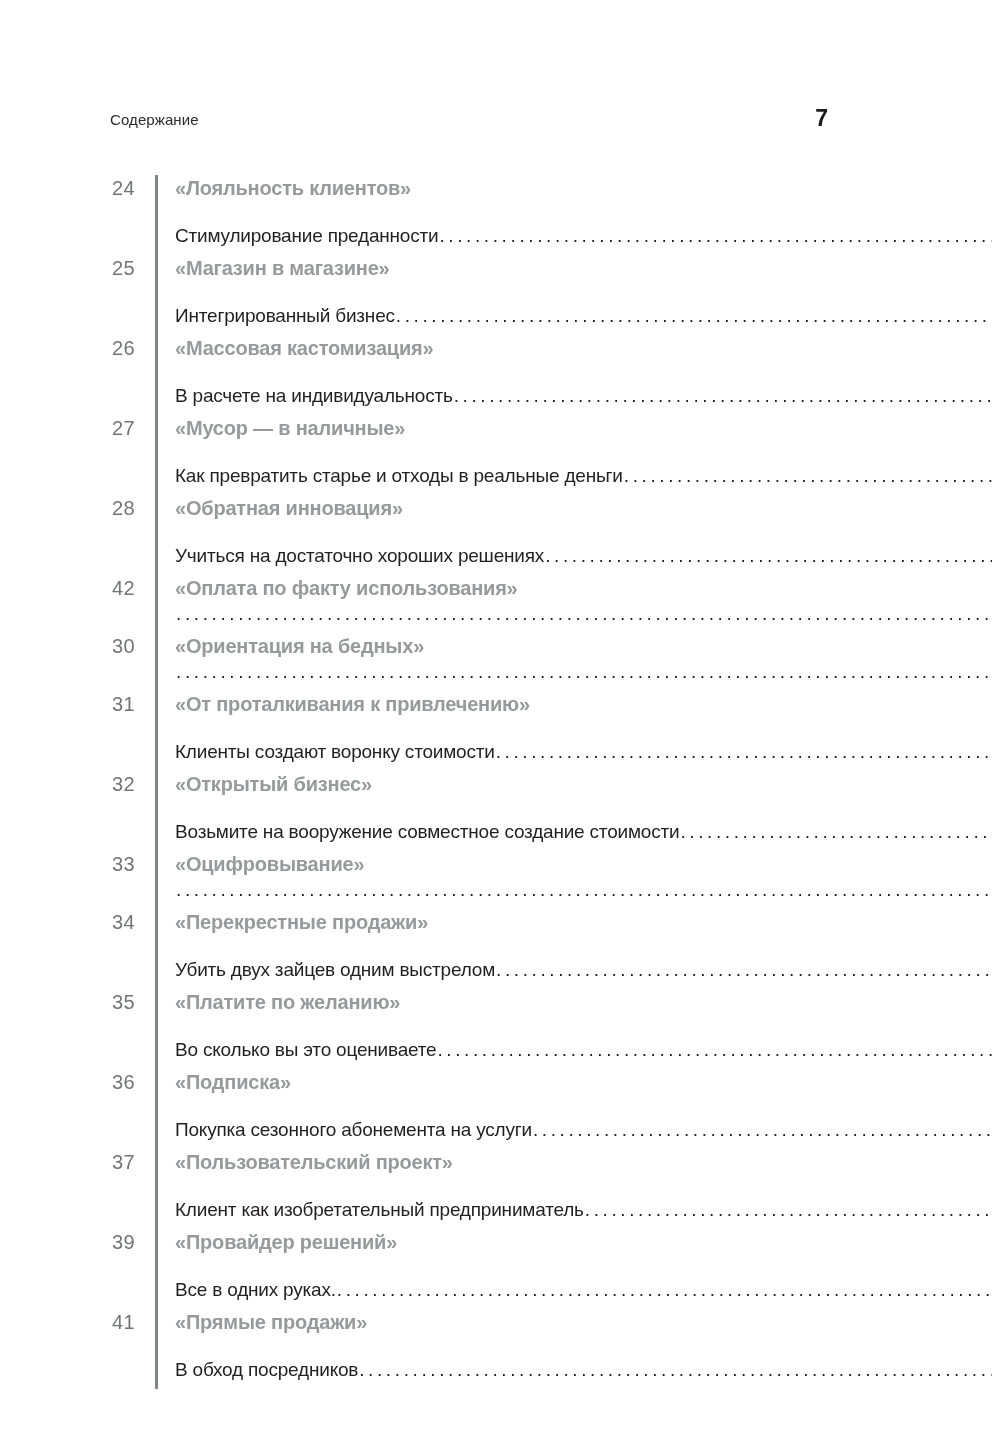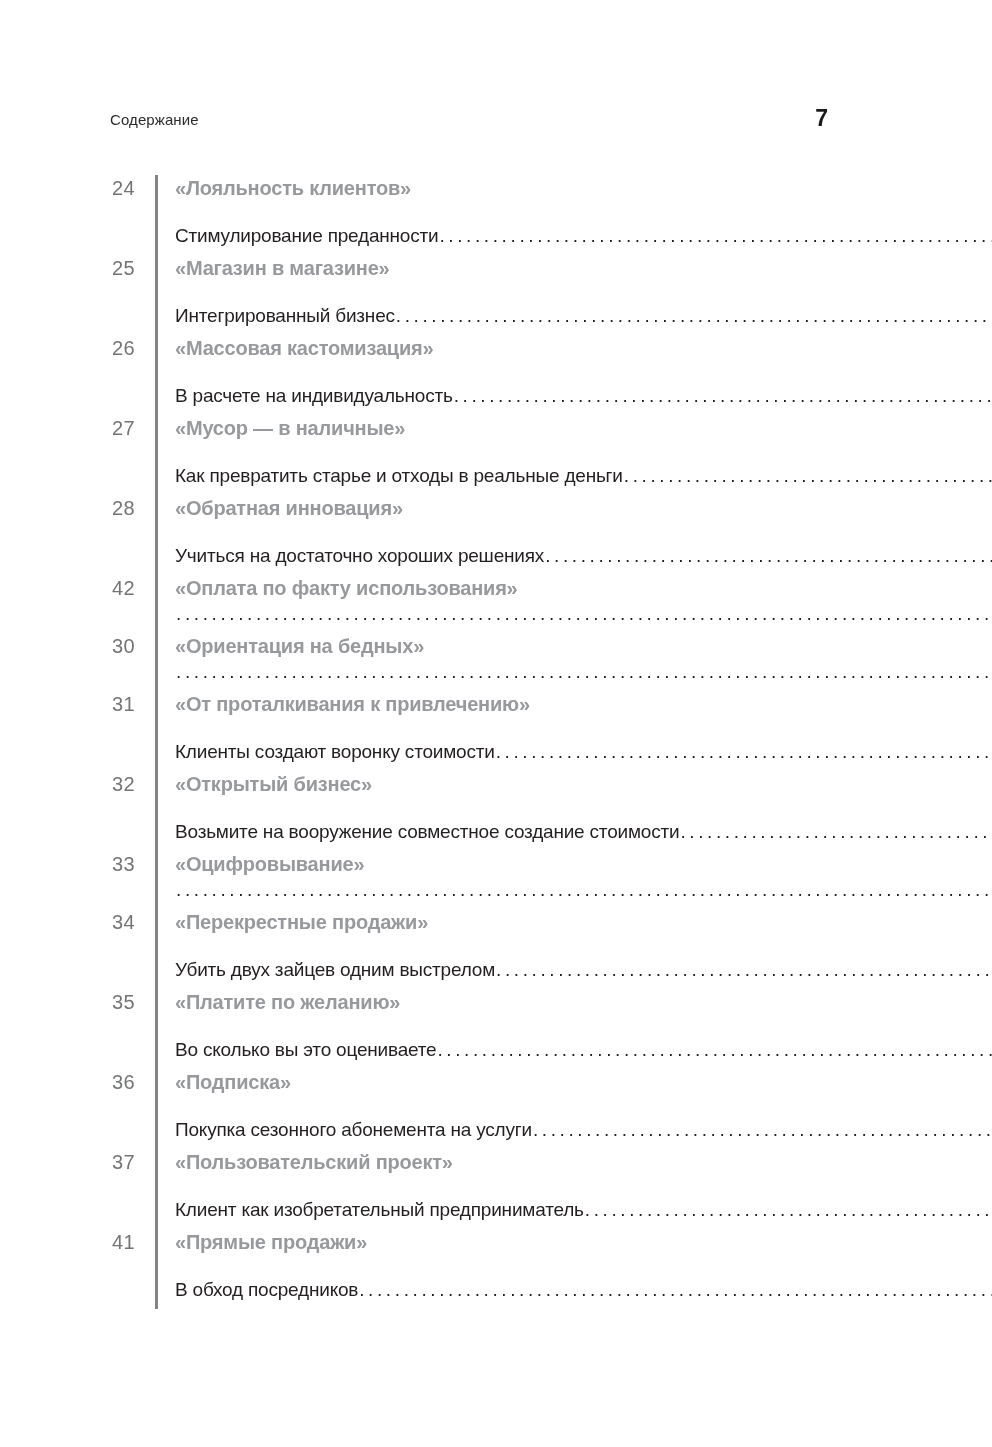--- a/index.html
+++ b/index.html
@@ -259,20 +259,31 @@
       <div class="entry-title">«Пользовательский проект»</div>
       <div class="entry-subline">
         <span class="entry-sub">Клиент как изобретательный предприниматель</span>
         <span class="dots"></span>
 
       </div>
     </div>
   </div>
 
 
+  <div class="entry">
+    <div class="entry-num">39</div>
+    <div class="entry-body">
+      <div class="entry-title">«Провайдер решений»</div>
+      <div class="entry-subline">
+        <span class="entry-sub">Все в одних руках.</span>
+        <span class="dots"></span>
+
+      </div>
+    </div>
+  </div>
 
 
   <div class="entry">
     <div class="entry-num">41</div>
     <div class="entry-body">
       <div class="entry-title">«Прямые продажи»</div>
       <div class="entry-subline">
         <span class="entry-sub">В обход посредников</span>
         <span class="dots"></span>
 

